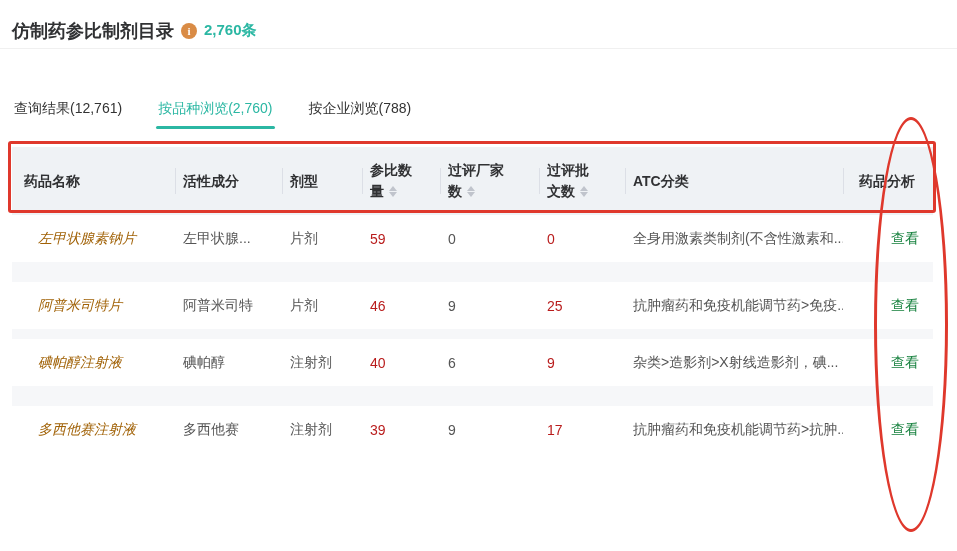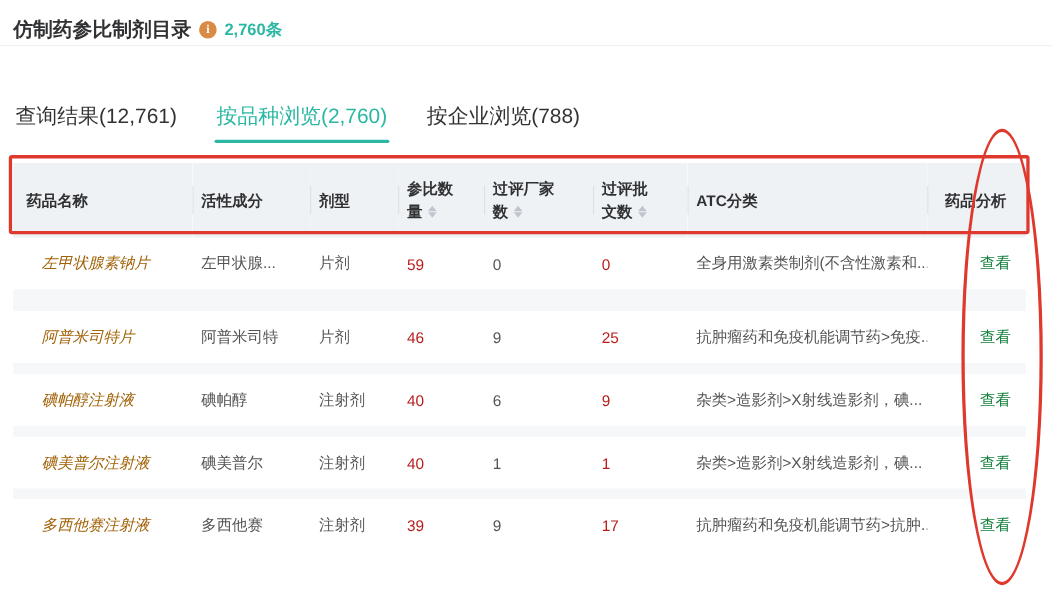--- a/index.html
+++ b/index.html
@@ -4,36 +4,36 @@
 <style>
   * { margin:0; padding:0; box-sizing:border-box; }
   html,body { background:#fff; }
   body {
     width:957px; height:551px;
     font-family:"Liberation Sans","DejaVu Sans",sans-serif;
     color:#333; overflow:hidden; position:relative;
   }
   
   .page-header {
-    height:42px; padding:13px 12px 0;
+    height:49px; padding:13px 12px 0;
     border-bottom:1px solid #f0f0f0;
     display:flex; align-items:center; gap:7px;
   }
   .page-title { font-size:18px; font-weight:bold; color:#303133; }
   .info-icon {
     width:16px; height:16px; border-radius:50%;
     background:#d98b45; color:#fff; font-size:11px; font-weight:bold;
     display:inline-flex; align-items:center; justify-content:center;
     font-family:"Liberation Serif","DejaVu Serif",serif; cursor:pointer;
   }
   .count-badge { font-size:15px; font-weight:bold; color:#2bb7a3; }
   
   .tabs { margin:51px 12px 0; display:flex; gap:32px; }
   .tab {
-    font-size:19px; color:#333; padding:0 2px 11px; cursor:pointer;
+    font-size:14px; color:#333; padding:0 2px 11px; cursor:pointer;
     position:relative; white-space:nowrap;
   }
   .tab.active { color:#2bb7a3; }
   .tab.active::after {
     content:""; position:absolute; left:0; right:0; bottom:0;
     height:3px; background:#2bb7a3; border-radius:2px;
   }
   
   .table-wrap { margin:18px 12px 0; }
   table { width:921px; border-collapse:collapse; table-layout:fixed; }
@@ -149,30 +149,20 @@
         <td>注射剂</td>
         <td class="num-link"><span>40</span></td>
         <td>6</td>
         <td class="num-link"><span>9</span></td>
         <td>杂类&gt;造影剂&gt;X射线造影剂，碘...</td>
         <td class="col-action"><span class="view-link">查看</span></td>
       </tr>
       <tr class="gap-row">
           <td colspan="8"></td>
         </tr>
-      <tr class="data-row">
-        <td>碘美普尔注射液</td>
-        <td>碘美普尔</td>
-        <td>注射剂</td>
-        <td class="num-link"><span>40</span></td>
-        <td>1</td>
-        <td class="num-link"><span>1</span></td>
-        <td>杂类&gt;造影剂&gt;X射线造影剂，碘...</td>
-        <td class="col-action"><span class="view-link">查看</span></td>
-      </tr>
       <tr class="gap-row">
           <td colspan="8"></td>
         </tr>
       <tr class="data-row">
         <td>多西他赛注射液</td>
         <td>多西他赛</td>
         <td>注射剂</td>
         <td class="num-link"><span>39</span></td>
         <td>9</td>
         <td class="num-link"><span>17</span></td>

